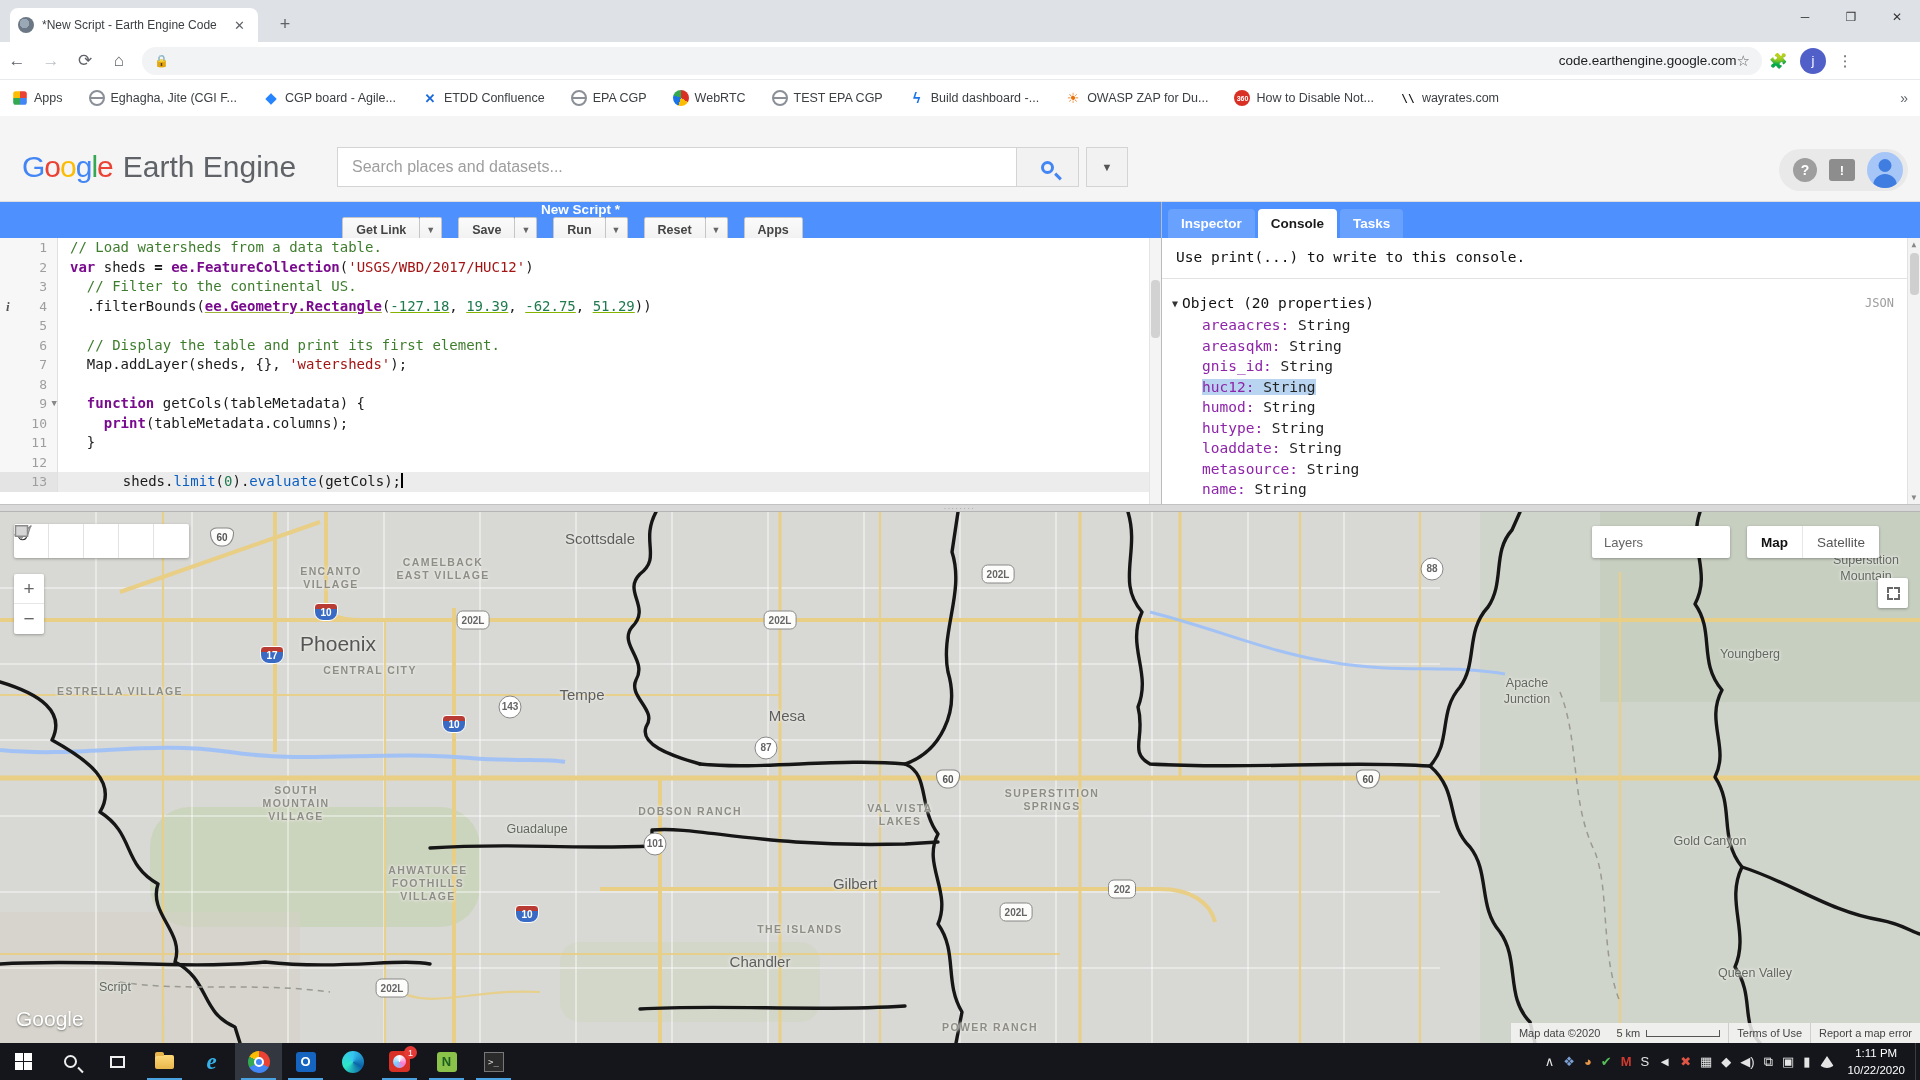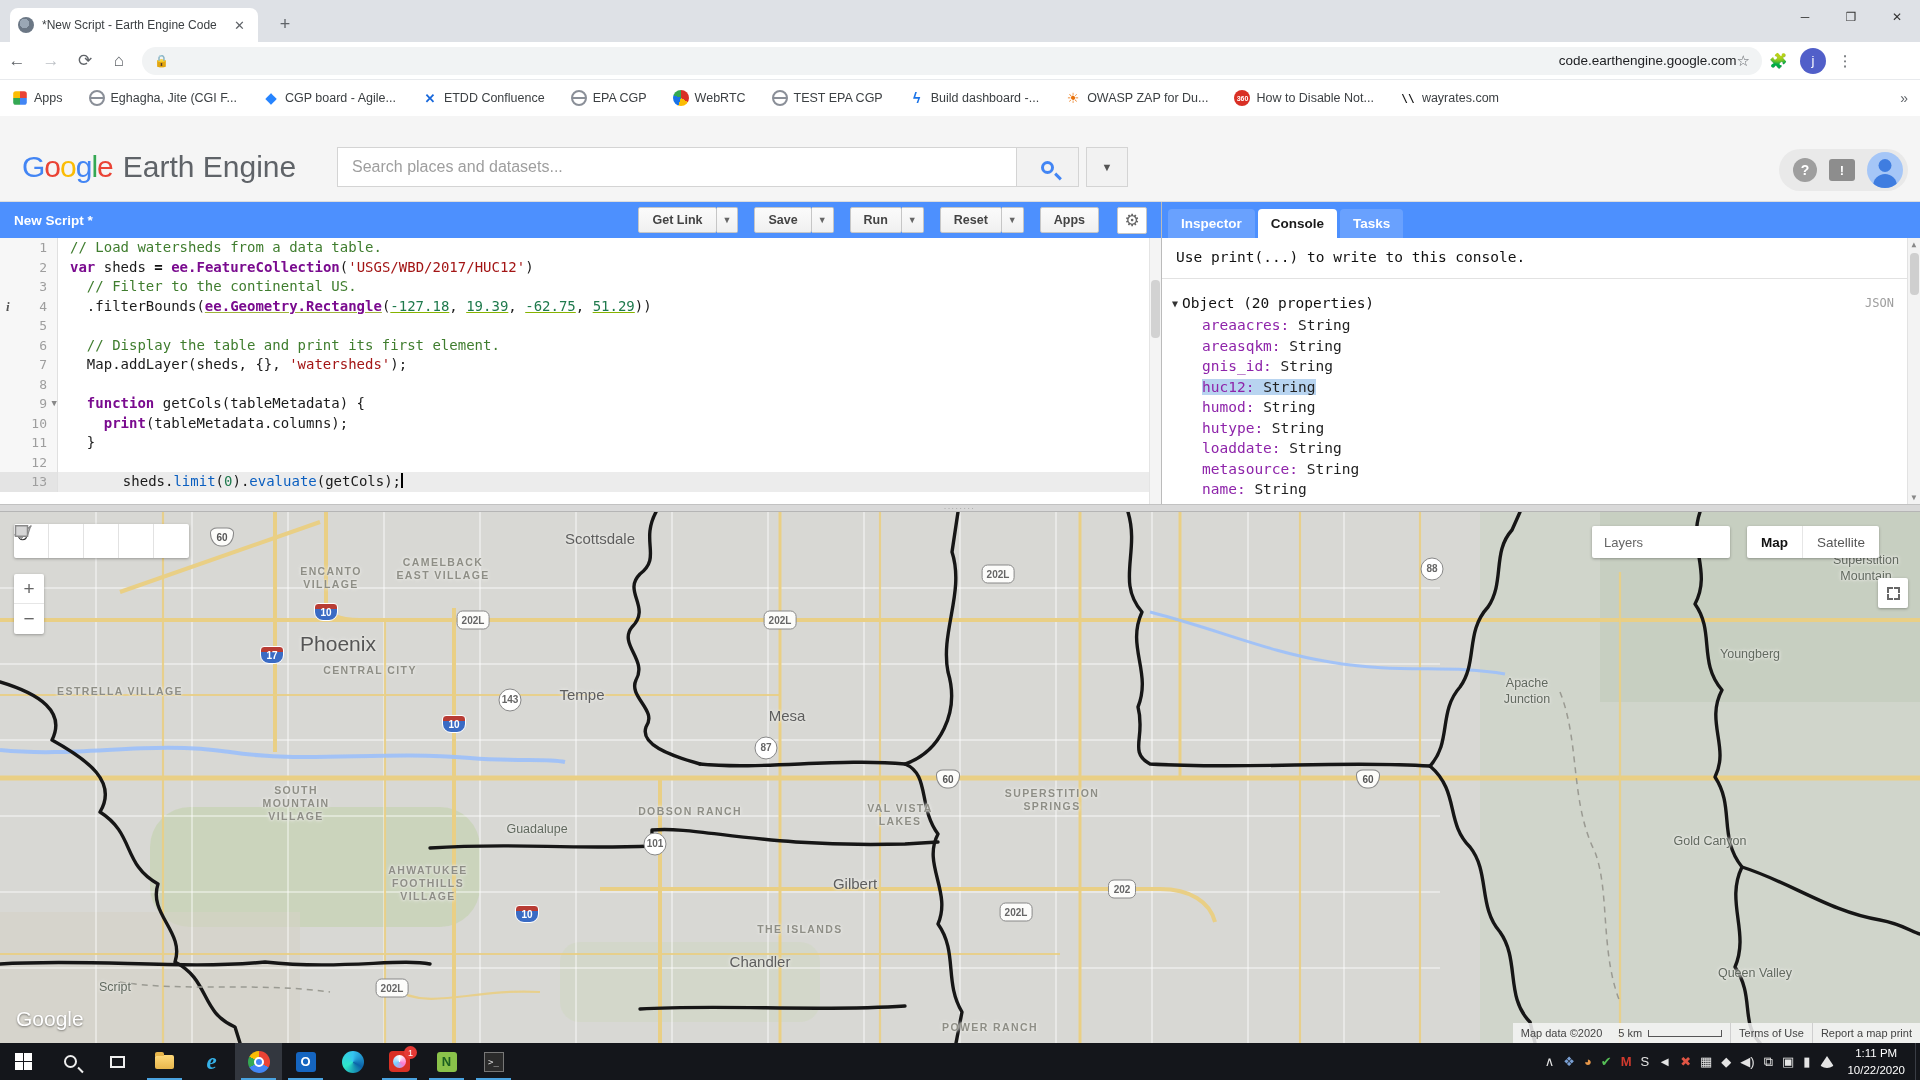--- a/index.html
+++ b/index.html
@@ -56,21 +56,21 @@
   .ee-right-pill { position:absolute; right:12px; top:33px; height:42px; background:#e9e9e9; border-radius:21px; display:flex; align-items:center; padding:0 5px 0 14px; gap:12px; }
   .help-ic { width:24px; height:24px; border-radius:50%; background:#9e9e9e; color:#fff; font-size:14px; font-weight:bold; display:flex; align-items:center; justify-content:center; }
   .feedback-ic { width:26px; height:22px; border-radius:3px; background:#8d8d8d; color:#fff; font-size:13px; font-weight:bold; display:flex; align-items:center; justify-content:center; }
   .ee-avatar { width:36px; height:36px; border-radius:50%; background:#a5c6f7; position:relative; overflow:hidden; }
   .ee-avatar::before { content:""; position:absolute; left:50%; top:7px; transform:translateX(-50%); width:13px; height:13px; border-radius:50%; background:#3f7de0; }
   .ee-avatar::after { content:""; position:absolute; left:50%; top:22px; transform:translateX(-50%); width:24px; height:14px; border-radius:12px 12px 0 0; background:#3f7de0; }
 
   
   .workspace { position:absolute; left:0; top:202px; width:100%; height:302px; display:flex; }
   .editor-pane { width:1162px; position:relative; border-right:1px solid #bbb; }
-  .ed-toolbar { height:36px; background:#4d90fe; display:flex; align-items:center; padding:0 14px; }
+  .ed-toolbar { height:36px; background:#4d90fe; display:flex; align-items:center; padding:0 14px;flex-direction:column; }
   .ed-title { color:#fff; font-weight:bold; font-size:13.5px; flex:1; }
   .btn-group { display:flex; margin-right:16px; }
   .ed-btn { background:linear-gradient(#fbfbfb,#f0f0f0); border:1px solid #c6c6c6; border-radius:2px; color:#444; font-size:12.5px; font-weight:bold; padding:5px 13px; white-space:nowrap; }
   .ed-caret { background:linear-gradient(#fbfbfb,#f0f0f0); border:1px solid #c6c6c6; border-left:none; border-radius:0 2px 2px 0; color:#666; font-size:9px; padding:5px 6px; display:flex; align-items:center; }
   .gear-btn { background:#fff; border:1px solid #c6c6c6; border-radius:2px; width:30px; height:27px; display:flex; align-items:center; justify-content:center; color:#666; font-size:17px; margin-left:2px; }
   .code-area { position:relative; height:266px; background:#fff; overflow:hidden; font-family:"DejaVu Sans Mono",monospace; font-size:14px; }
   .cl { display:flex; height:19.5px; line-height:19.5px; }
   .cl.active { background:#ececec;gap:36px; }
   .gut { width:58px; flex:none; background:#f7f7f7; border-right:1px solid #e0e0e0; color:#9e9e9e; font-size:13px; text-align:right; padding-right:10px; position:relative; }
   .cl.active .gut { background:#e4e4e4; }
@@ -562,21 +562,21 @@
         </div>
       </div>
     <div id="mapShields">
         <div class="shield t-us" style="left: 222px; top: 25px;">60</div>
         <div class="shield t-r" style="left: 473px; top: 108px;">202L</div>
         <div class="shield t-r" style="left: 780px; top: 108px;">202L</div>
         <div class="shield t-r" style="left: 998px; top: 62px;">202L</div>
         <div class="shield t-c" style="left: 1432px; top: 57px;">88</div>
         <div class="shield t-i" style="left: 326px; top: 100px;">10</div>
         <div class="shield t-i" style="left: 272px; top: 143px;">17</div>
-        <div class="shield t-c" style="left: 510px; top: 188px;">143</div>
+        <div class="shield t-c" style="left: 510px; top: 195px;">143</div>
         <div class="shield t-i" style="left: 454px; top: 212px;">10</div>
         <div class="shield t-c" style="left: 766px; top: 236px;">87</div>
         <div class="shield t-us" style="left: 948px; top: 267px;">60</div>
         <div class="shield t-us" style="left: 1368px; top: 267px;">60</div>
         <div class="shield t-c" style="left: 655px; top: 332px;">101</div>
         <div class="shield t-r" style="left: 1122px; top: 377px;">202</div>
         <div class="shield t-r" style="left: 1016px; top: 400px;">202L</div>
         <div class="shield t-i" style="left: 527px; top: 402px;">10</div>
         <div class="shield t-r" style="left: 392px; top: 476px;">202L</div>
       </div>
@@ -626,21 +626,21 @@
       </div>
 
     <div class="glogo">Google</div>
     <div class="attrib">
       <span class="seg">Map data ©2020</span>
       <span class="seg">
           <span>5 km</span>
           <span class="scalebar"></span>
         </span>
       <span class="seg sep">Terms of Use</span>
-      <span class="seg sep">Report a map print</span>
+      <span class="seg sep">Report a map error</span>
     </div>
   </div>
 
   <div class="taskbar">
     <span id="tbApps" style="display:flex">
         <div class="tb-app">
           <span class="start-ic">
             <i></i>
             <i></i>
             <i></i>

